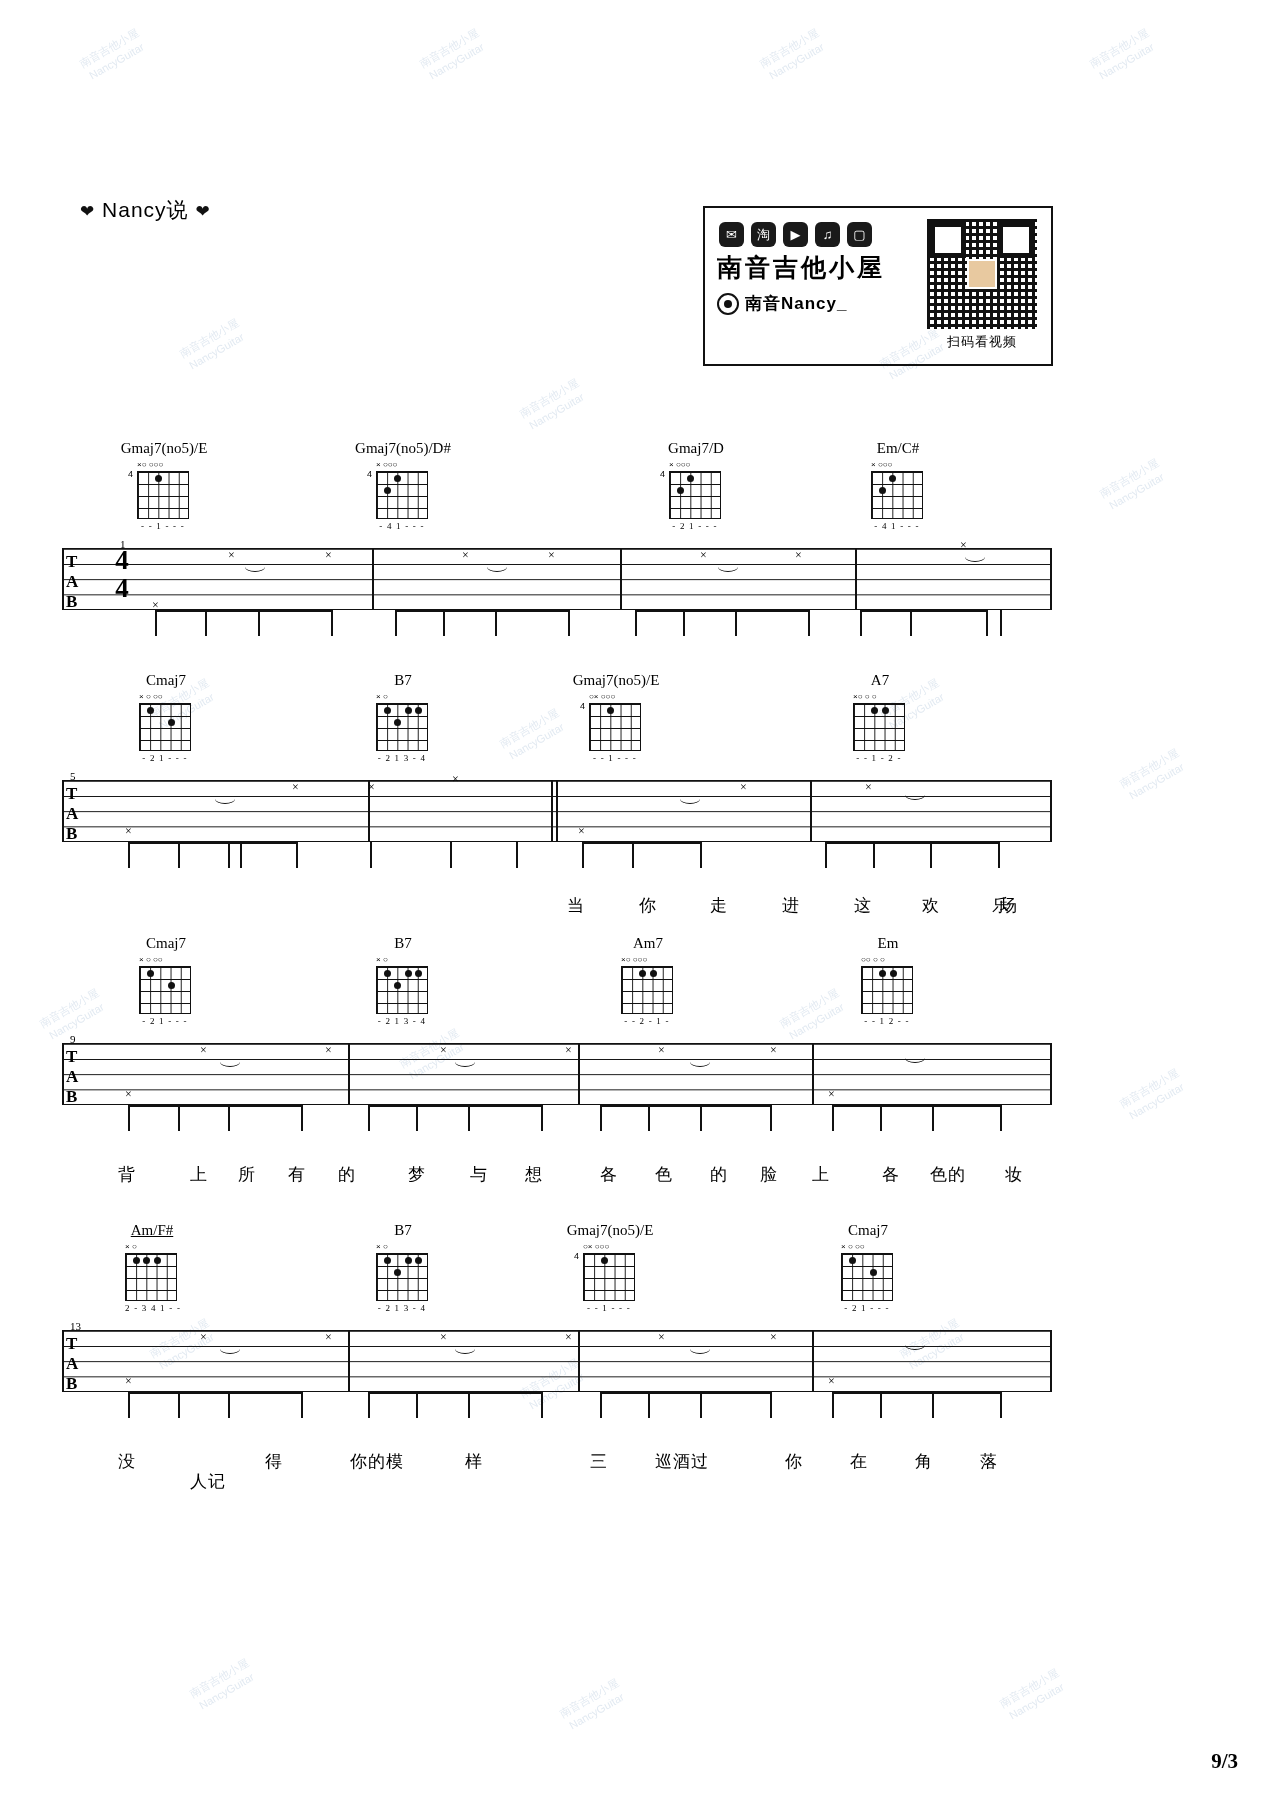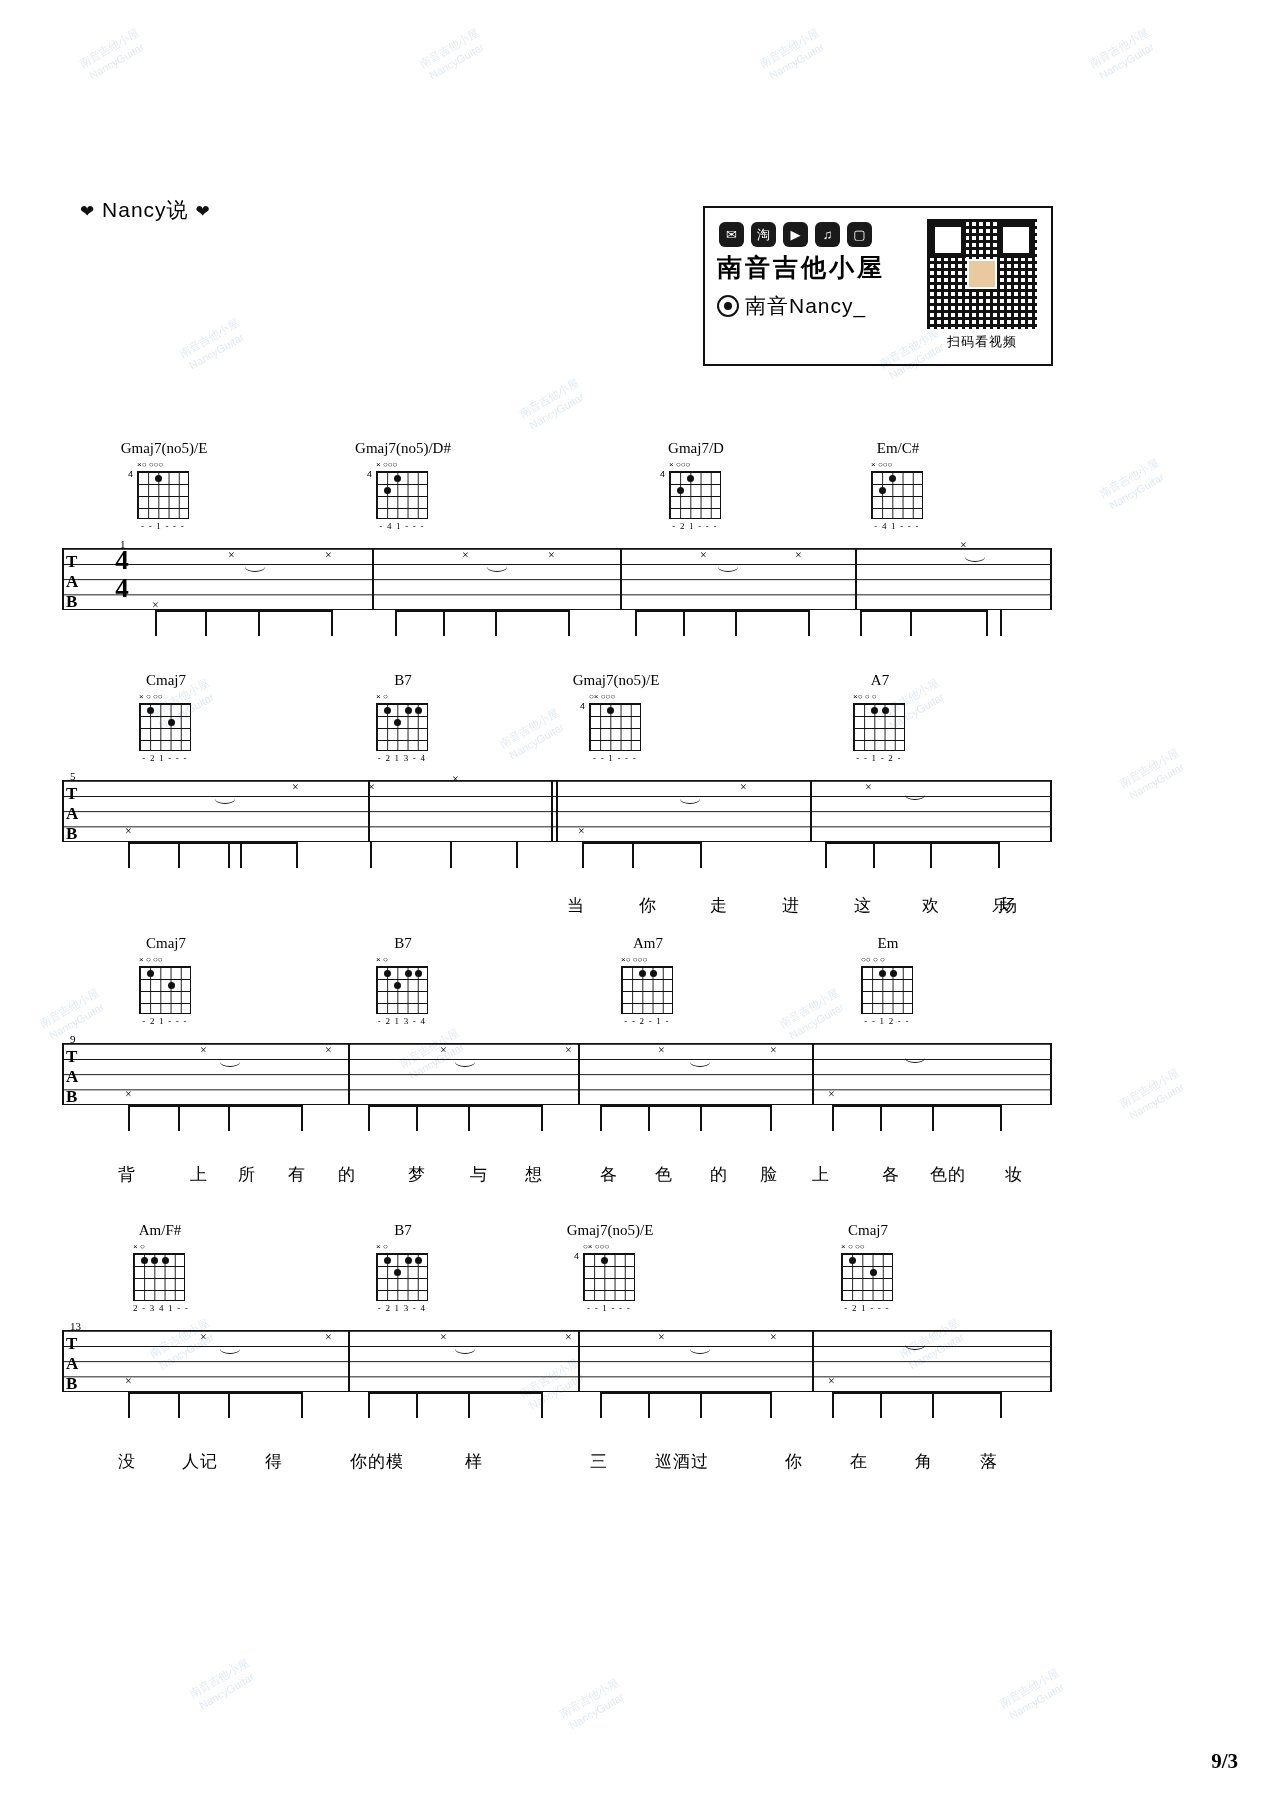--- a/index.html
+++ b/index.html
@@ -105,21 +105,21 @@
   }
   .weibo-eye {
     width: 22px; height: 22px; border-radius: 50%;
     border: 2px solid #111; box-sizing: border-box;
     position: relative;
   }
   .weibo-eye::after {
     content: ""; position: absolute; left: 5px; top: 5px;
     width: 8px; height: 8px; border-radius: 50%; background: #111;
   }
-  .weibo-name { font-size: 21px; font-weight: normal; letter-spacing: 1px; }
+  .weibo-name { font-size: 17px; font-weight: bold; letter-spacing: 1px; }
   .promo-right { position: absolute; right: 10px; top: 10px; width: 118px; text-align: center; }
   .qr {
     width: 110px; height: 110px; margin: 0 auto;
     background-image:
       linear-gradient(90deg, #111 50%, transparent 50%),
       linear-gradient(#111 50%, transparent 50%);
     background-size: 7px 7px, 7px 7px;
     background-color: #fff;
     position: relative;
     border: 1px solid #fff;
@@ -684,21 +684,21 @@
       <span style="left:812px;">上</span>
       <span style="left:882px;">各</span>
       <span style="left:930px;">色的</span>
       <span style="left:1005px;">妆</span>
     </div>
   </div>
 
   <div class="system" style="top:1222px;">
 
     <div class="chordrow" style="top:0;">
-      <div class="chord" style="left:100px;">
+      <div class="chord" style="left:92px;text-decoration:underline;">
         <div class="chord-name">Am/F#</div>
         <div class="diagram">
           <div class="openrow">×   ○  </div>
           <div class="grid">
             <div class="dot" style="left:7px; top:3px;"></div>
             <div class="dot" style="left:17px; top:3px;"></div>
             <div class="dot" style="left:28px; top:3px;"></div>
           </div>
           <div class="fingers">2 - 3 4 1 - -</div>
         </div>
@@ -786,21 +786,21 @@
     <div class="stemgroup" style="left:832px; top:170px; width:170px;">
       <div class="beam" style="width:170px;"></div>
       <div class="stem" style="left:0;"></div>
         <div class="stem" style="left:48px;"></div>
       <div class="stem" style="left:100px;"></div>
         <div class="stem" style="left:168px;"></div>
     </div>
 
     <div class="lyrics" style="top:228px; left:0; width:1280px;">
       <span style="left:118px;">没</span>
-      <span style="left:182px;">人记</span>
+      <span style="left:190px;margin-top:20px;">人记</span>
       <span style="left:265px;">得</span>
       <span style="left:350px;">你的模</span>
       <span style="left:465px;">样</span>
       <span style="left:590px;">三</span>
       <span style="left:655px;">巡酒过</span>
       <span style="left:785px;">你</span>
       <span style="left:850px;">在</span>
       <span style="left:915px;">角</span>
       <span style="left:980px;">落</span>
     </div>

